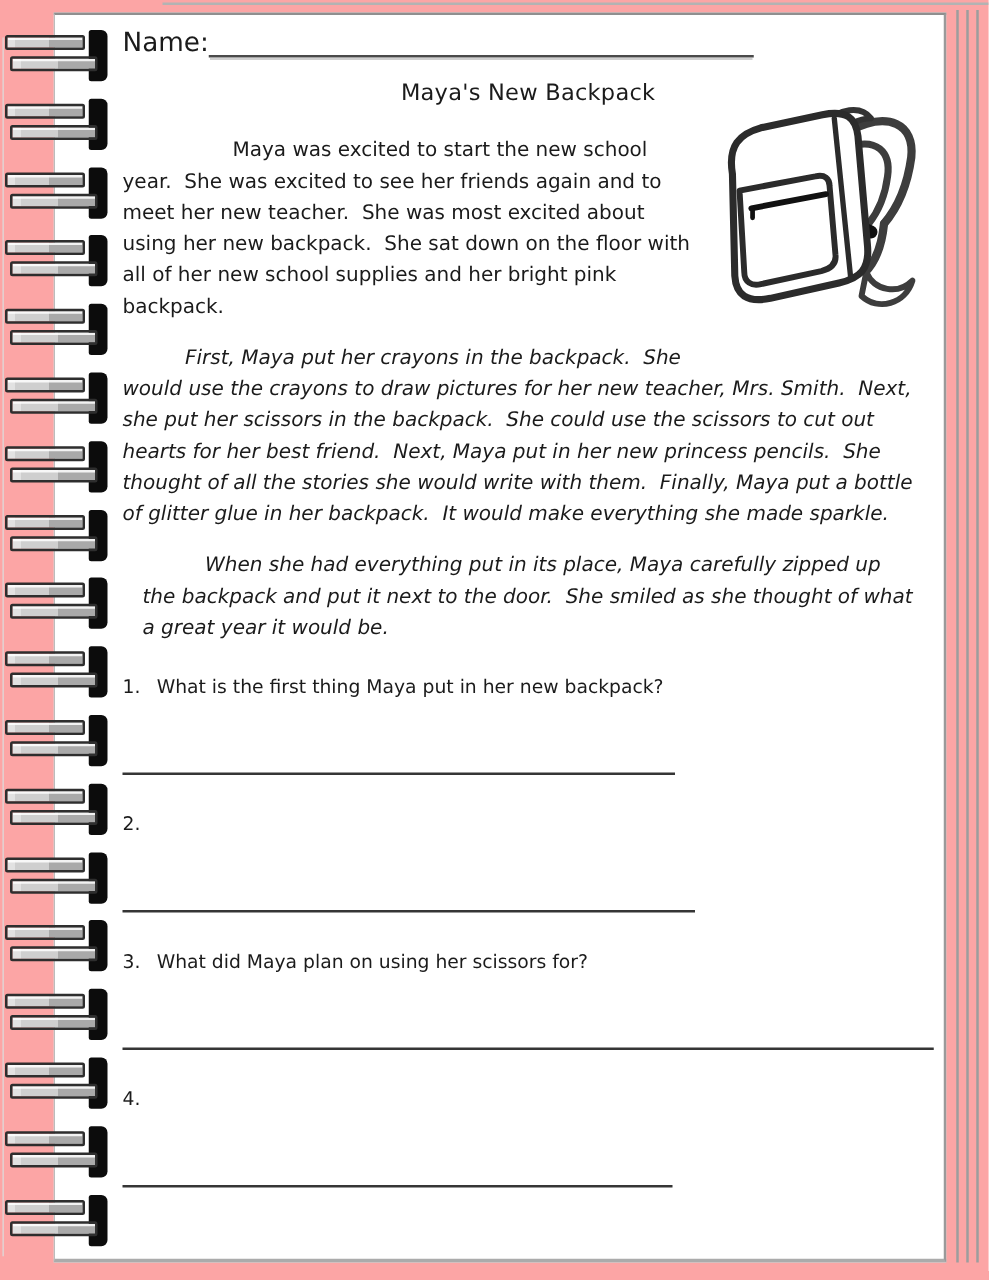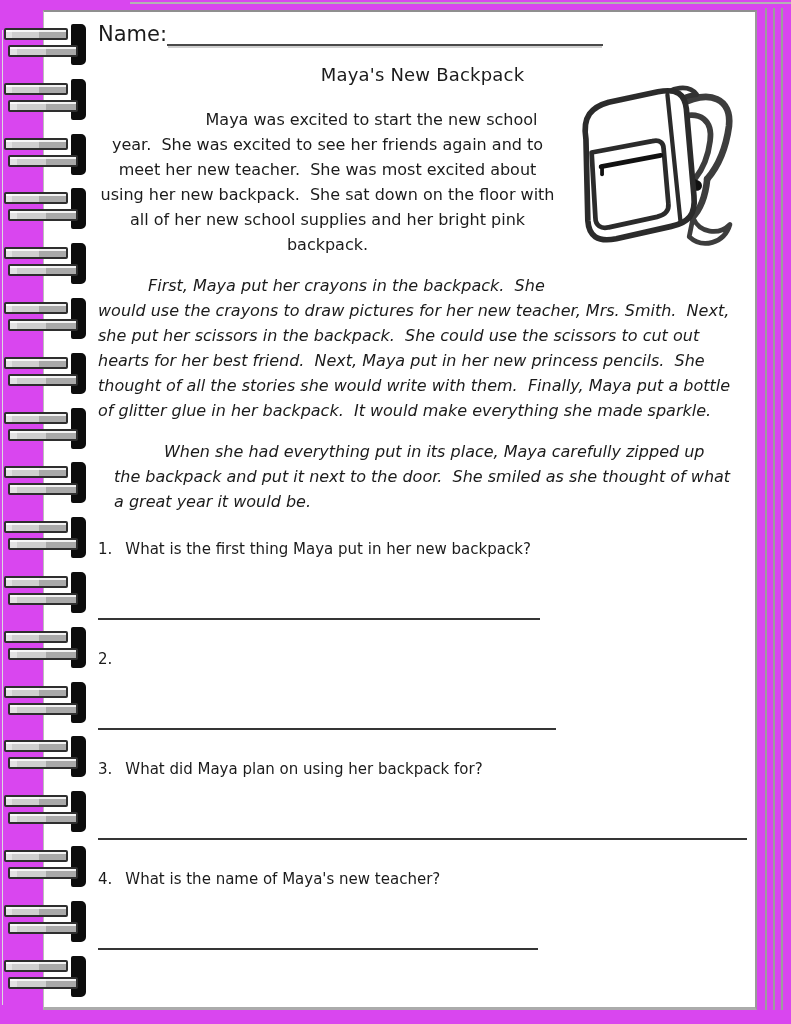--- a/index.html
+++ b/index.html
@@ -1,18 +1,18 @@
 <!DOCTYPE html>
 <html><head>
 <meta charset="utf-8">
 <style>
   html,body { margin:0; padding:0; background:#ffffff; }
   .sheet {
     position:relative; width:791px; height:1024px; overflow:hidden;
-    background:#d946ef; font-family:"DejaVu Sans", sans-serif; color:#1b1b1b;
+    background:#fca5a5; font-family:"DejaVu Sans", sans-serif; color:#1b1b1b;
   }
   
   .outer-top-line { position:absolute; top:2px; left:130px; width:661px; height:2px; background:#b3b3b3; }
   .outer-left-line { position:absolute; top:30px; left:2px; width:1px; height:975px; background:#dcdcdc; }
   .page {
     position:absolute; left:43px; top:10px; width:714px; height:1000px; box-sizing:border-box;
     background:#ffffff;
     border-top:2px solid #8f8f8f; border-left:1px solid #bcbcbc;
     border-right:2px solid #9a9a9a; border-bottom:3px solid #ababab;
   }
@@ -31,21 +31,21 @@
   .b1 { top:0; left:0; width:64px; }
   .b2 { top:17px; left:4px; width:70px; }
   
   .content { position:absolute; left:54px; right:8px; top:8px; }
   .name-row { display:flex; align-items:flex-end; font-size:21px; }
   .name-label { white-space:nowrap; }
   .name-line { width:436px; height:24px; border-bottom:2px solid #4a4a4a; box-shadow:0 3px 0 -1px rgba(150,150,150,.45); }
   .title { margin-top:18px; text-align:center; font-size:18px; letter-spacing:.2px; }
   .story { margin-top:22px; font-size:16px; line-height:25px; }
   .para { white-space:pre-wrap; }
-  .p1 { text-indent:88px;text-align:center; }
+  .p1 { text-indent:88px; }
   .p2, .p3 { text-indent:50px;font-style:italic; }
   .backpack-fig { float:right; width:180px; height:196px; margin:-26px 0 4px 10px; }
   .backpack-fig svg { width:100%; height:100%; }
   
   .questions { margin-top:26px; font-size:15px; }
   .question { margin-bottom:30px; }
   .q-row { display:flex; gap:13px; }
   .q-num { flex:0 0 auto; }
   .q-text { white-space:nowrap; }
   .answer-line { margin-top:60px; height:0; border-bottom:2px solid #353535; }
@@ -213,29 +213,28 @@
         <div class="question">
           <div class="q-row">
             <span class="q-num">2.</span>
           </div>
           <div class="answer-line w2"></div>
         </div>
 
         <div class="question">
           <div class="q-row">
             <span class="q-num">3.</span>
-            <span class="q-text">What did Maya plan on using her backpack for?</span>
+            <span class="q-text">What did Maya plan on using her scissors for?</span>
           </div>
           <div class="answer-line w3"></div>
         </div>
 
         <div class="question">
           <div class="q-row">
             <span class="q-num">4.</span>
-            <span class="q-text">What is the name of Maya's new teacher?</span>
           </div>
           <div class="answer-line w4"></div>
         </div>
 
       </div>
     </div>
   </div>
 </div>
 
 </body></html>

